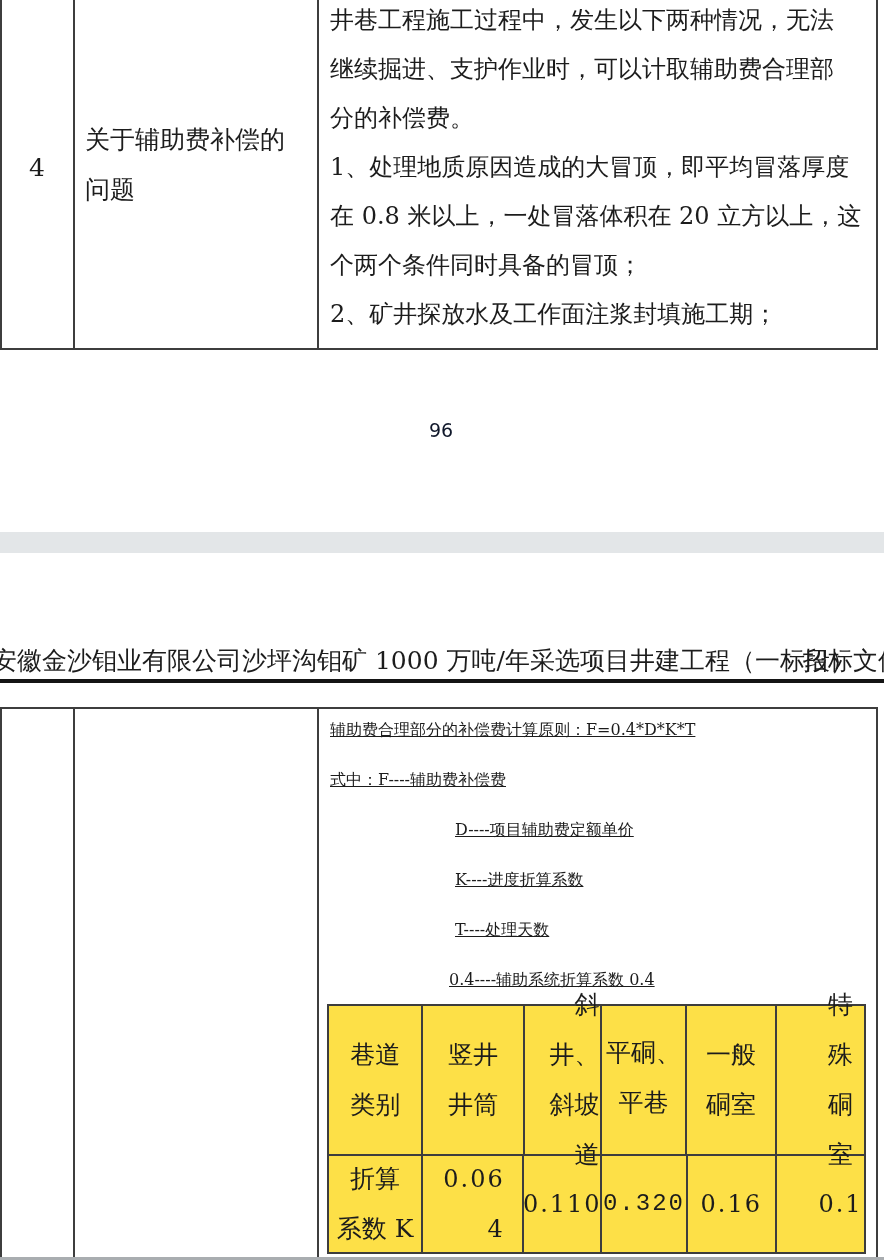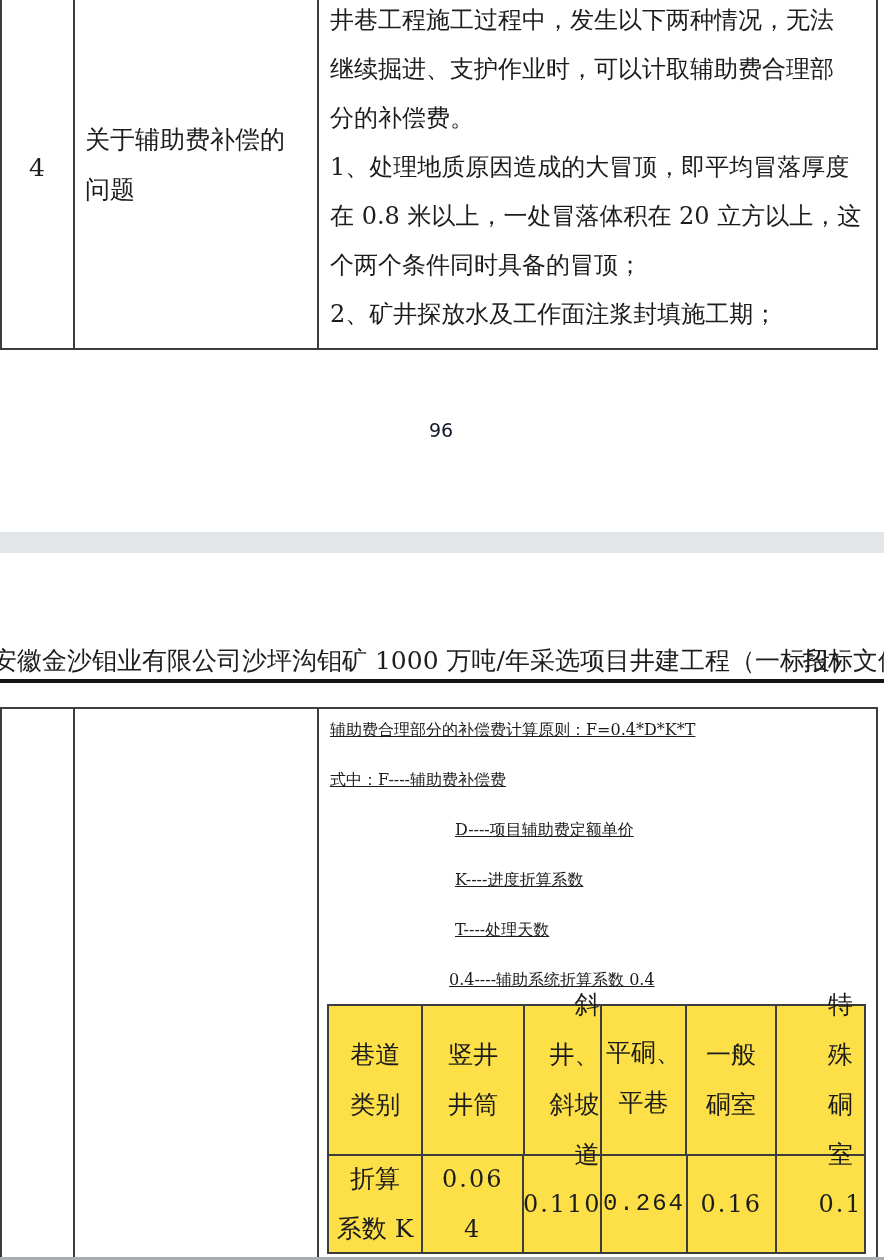--- a/index.html
+++ b/index.html
@@ -31,21 +31,21 @@
   
   .ntable{position:absolute;left:327px;top:1004px;width:539px;border:2px solid #3d3d3d;
           box-sizing:border-box;background:#fde047;}
   .nrow{display:flex;}
   .ncell{box-sizing:border-box;border-right:2px solid #3d3d3d;display:flex;
          align-items:center;justify-content:center;text-align:center;
          font-size:25px;line-height:50px;}
   .ncell:last-child{border-right:none;padding-left:40px;}
   .nhead .ncell{height:150px;border-bottom:2px solid #3d3d3d;}
   .nbody .ncell{height:96px;font-size:24px;letter-spacing:2px;}
-  .w0{width:96px;}.w1{width:103px;}.w2{width:78px;text-align:right;}.w3{width:87px;font-family:Liberation Mono, monospace;}.w4{width:91px;}.w5{width:88px;}
+  .w0{width:96px;}.w1{width:103px;text-align:right;}.w2{width:78px;text-align:right;}.w3{width:87px;font-family:Liberation Mono, monospace;}.w4{width:91px;}.w5{width:88px;}
   .nbody .w0{letter-spacing:0;font-size:25px;}
   .narrowwrap{display:inline-block;width:64px;word-break:break-all;line-height:50px;}
   .bottom-edge{left:0;top:1257px;width:884px;height:3px;background:#a9adb0;position:absolute;}
 </style>
 </head>
 <body>
 
 <div class="screen">
 
   <div>
@@ -107,21 +107,21 @@
         <div class="ncell w5 multiline">特殊
 硐室</div>
       </div>
       <div class="nrow nbody">
         <div class="ncell w0 multiline">折算
 系数 K</div>
         <div class="ncell w1">
             <span class="narrowwrap">0.064</span>
           </div>
         <div class="ncell w2">0.110</div>
-        <div class="ncell w3">0.264</div>
+        <div class="ncell w3">0.320</div>
         <div class="ncell w4">0.16</div>
         <div class="ncell w5">0.1</div>
       </div>
     </div>
   </div>
 
   <div class="bottom-edge"></div>
 
 </div>
 

